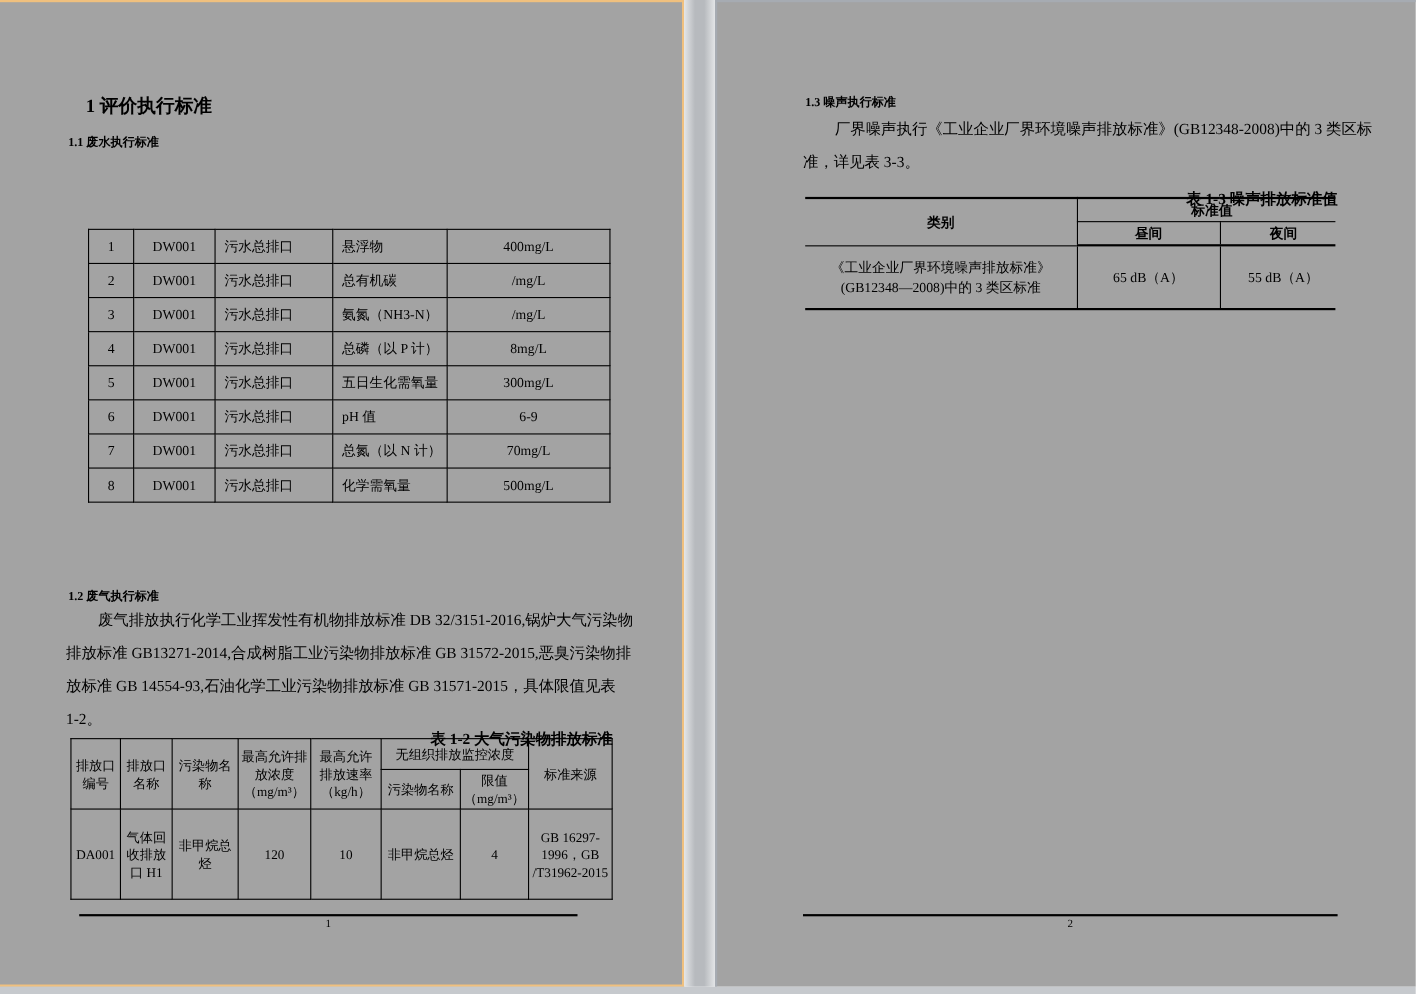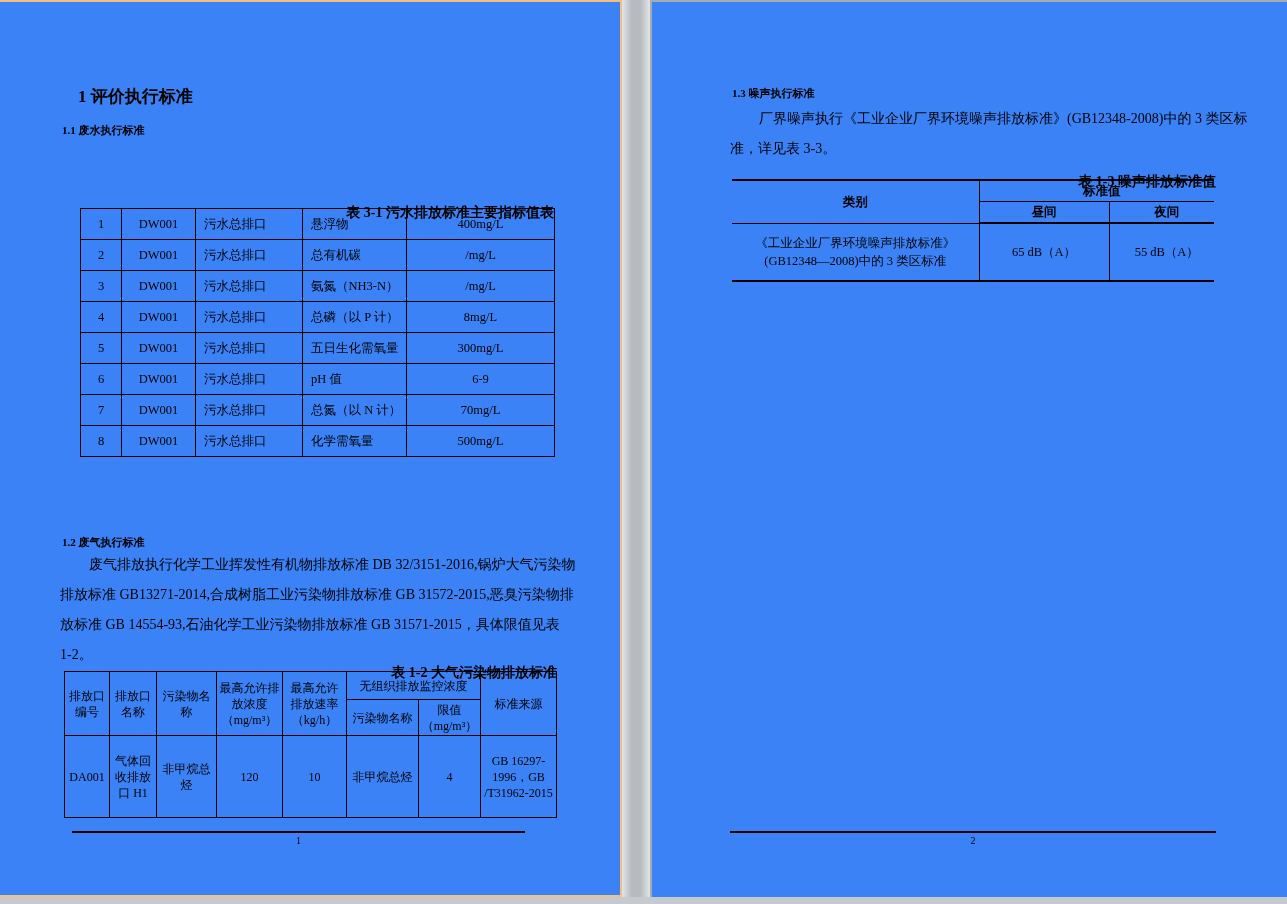--- a/index.html
+++ b/index.html
@@ -2,21 +2,21 @@
 <html><head>
 <meta charset="utf-8">
 <style>
   html,body{margin:0;padding:0;}
   body{
     width:1287px;height:904px;position:relative;overflow:hidden;
     background:#ffffff;
     font-family:"Liberation Serif","DejaVu Serif",serif;
     color:#000;
   }
-  .page{position:absolute;top:0;height:897px;background:#3b82f6;box-sizing:border-box;}
+  .page{position:absolute;top:0;height:897px;background:#a3a3a3;box-sizing:border-box;}
   .page-left{
     left:0;width:622px;
     border-top:2px solid #f0c07e;border-right:2px solid #f0c07e;border-bottom:2px solid #f0c07e;
   }
   .page-right{
     left:650px;width:637px;
     border-top:2px solid #a6abb2;border-left:2px solid #a6abb2;
   }
   .page-gap{
     position:absolute;left:622px;top:0;width:28px;height:897px;
@@ -50,21 +50,20 @@
 </head>
 <body>
 
 <div class="page page-left">
 
   <div class="abs h1" style="left:78px;top:84px;">1 评价执行标准</div>
 
   <div class="abs h2" style="left:62px;top:119px;">1.1 废水执行标准</div>
 
 
-  <div class="abs caption" style="left:60px;top:190px;width:494px;">表 3-1 污水排放标准主要指标值表</div>
 
   <table class="abs t31" style="left:80px;top:206px;width:474px;">
     <colgroup>
       <col style="width:41px">
         <col style="width:74px">
         <col style="width:107px">
         <col style="width:104px">
         <col style="width:148px">
     </colgroup>
     <tbody>

